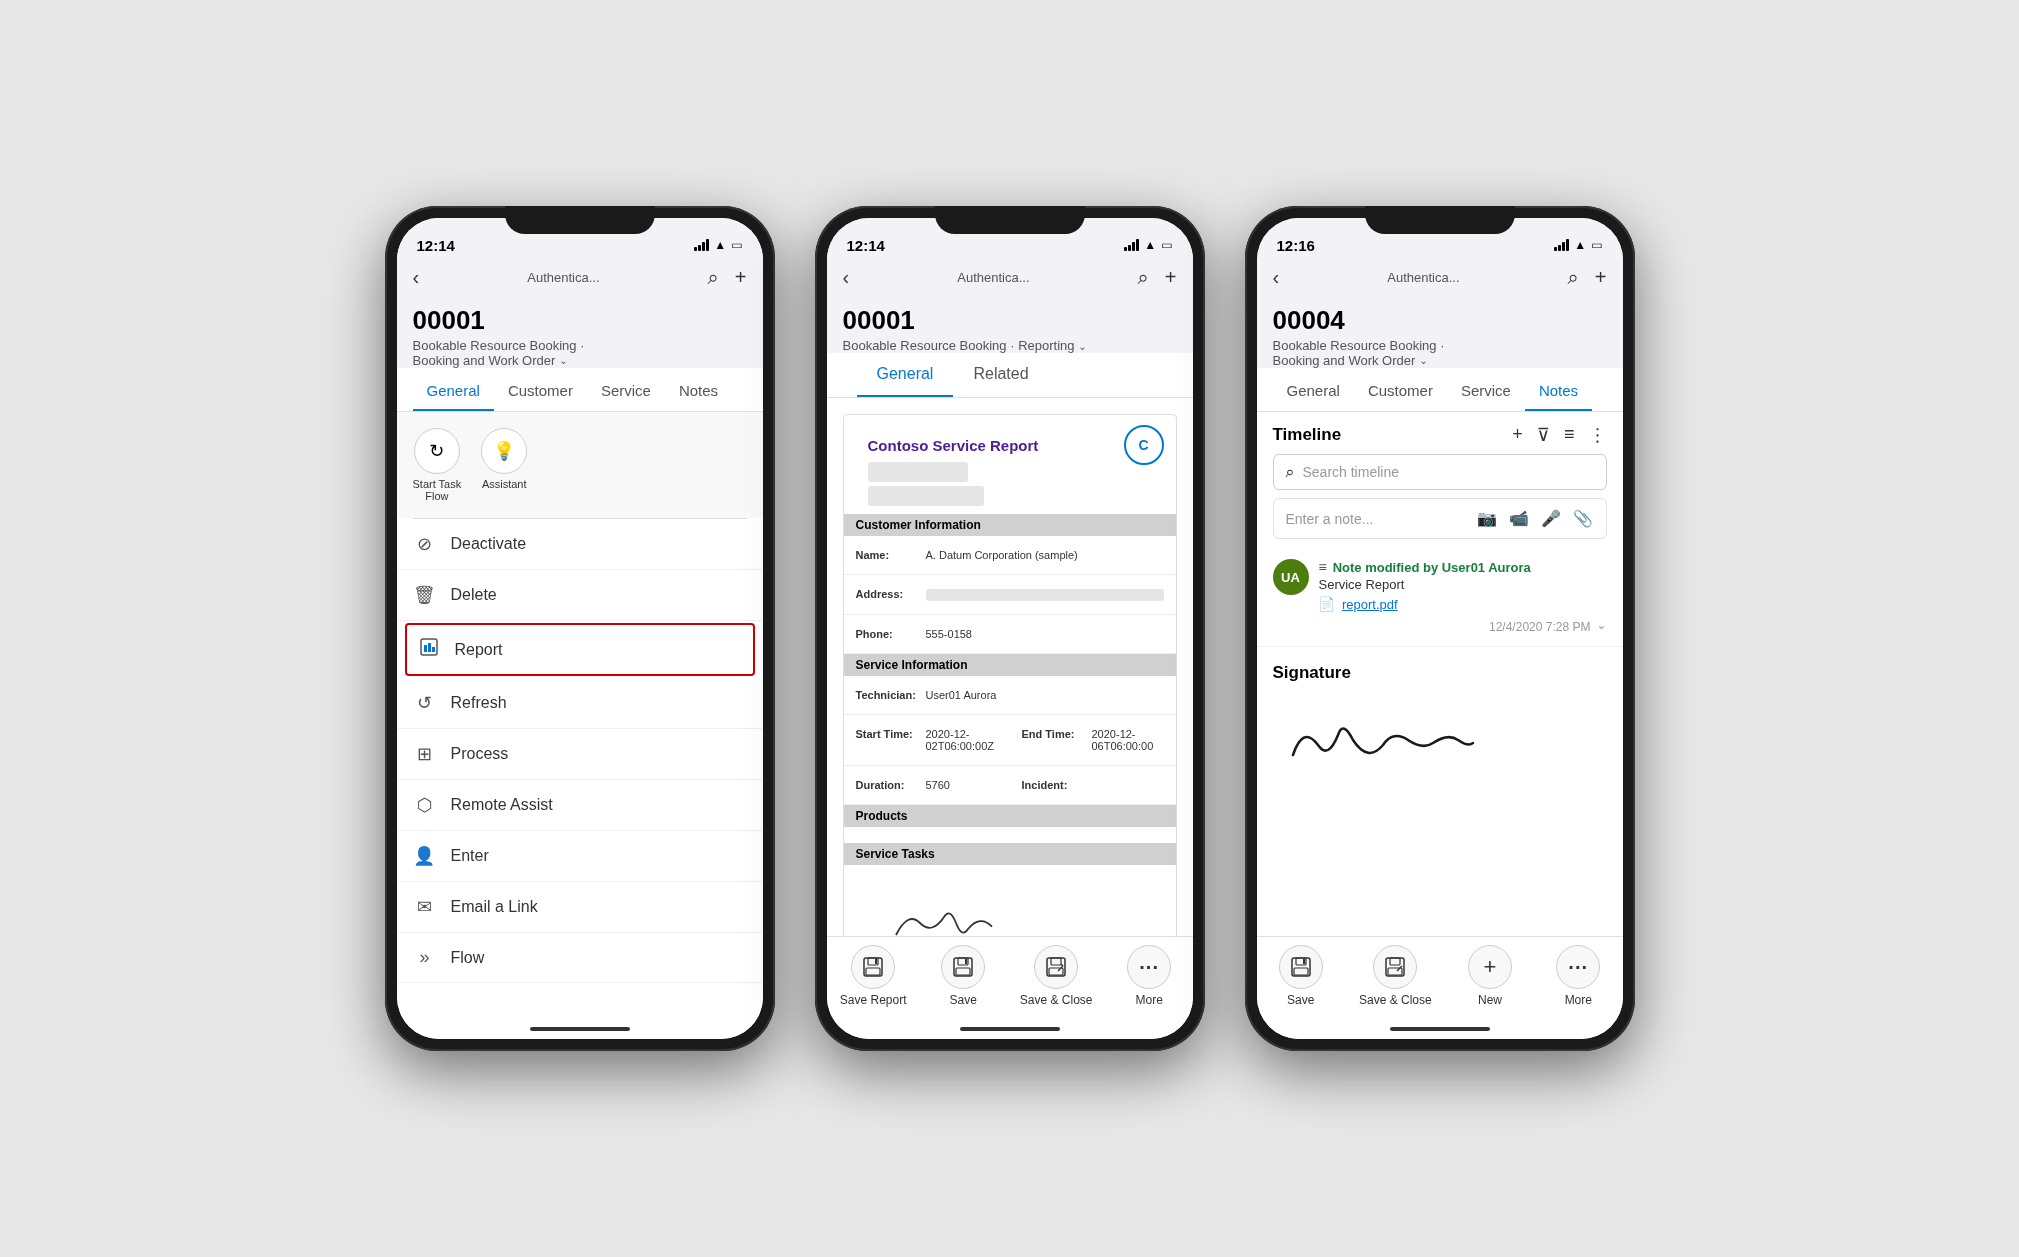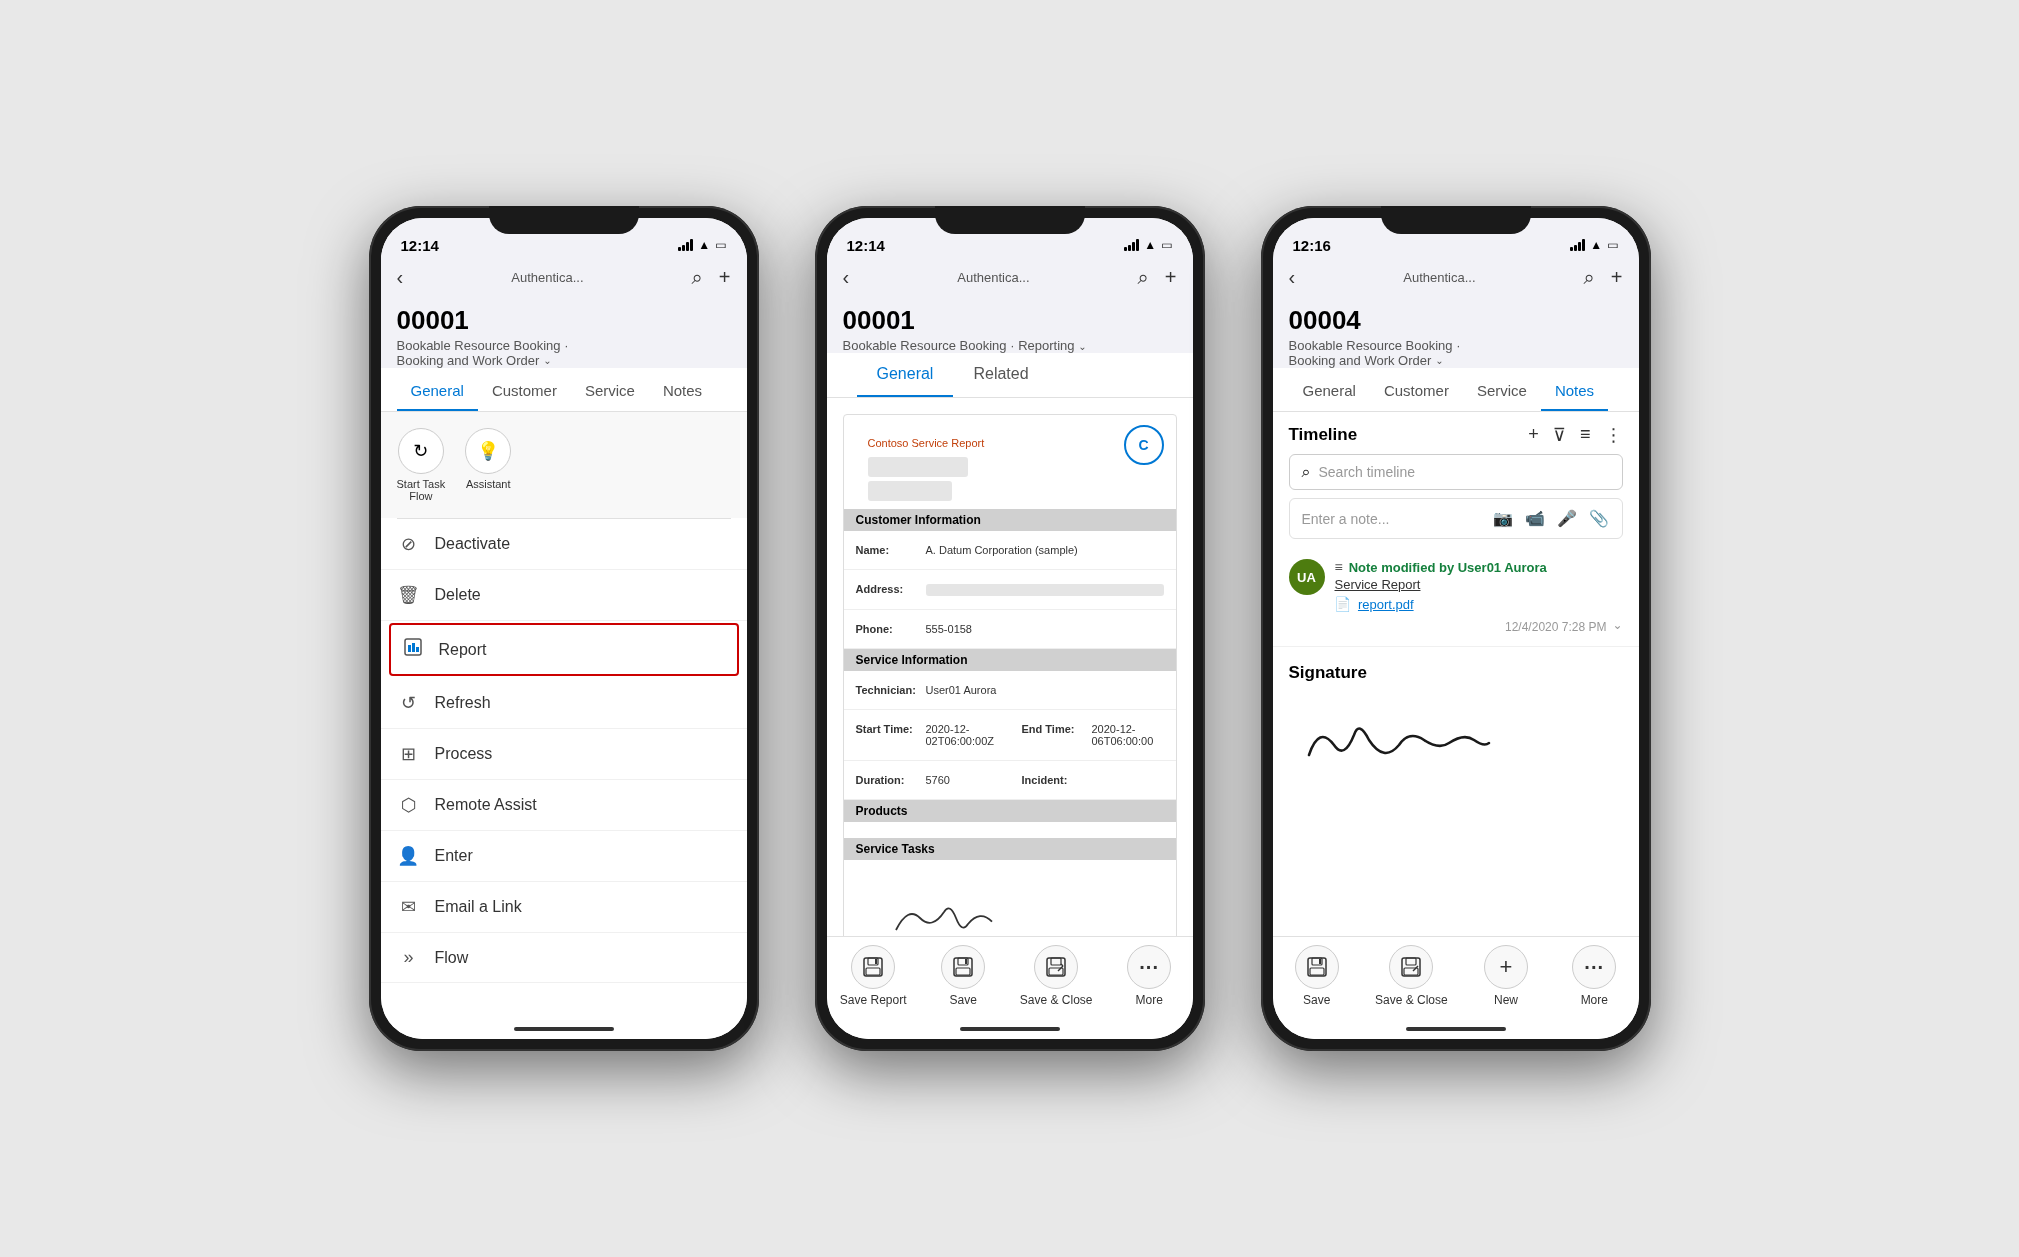--- a/index.html
+++ b/index.html
@@ -7,21 +7,21 @@
       background: #e8e8e8;
       display: flex;
       justify-content: center;
       align-items: center;
       min-height: 100vh;
       font-family: -apple-system, BlinkMacSystemFont, 'Segoe UI', sans-serif;
       padding: 30px 20px;
     }
     .phones-container {
       display: flex;
-      gap: 56px;
+      gap: 40px;
       align-items: center;
     }
 
     
     .phone {
       width: 390px;
       height: 845px;
       background: #1a1a1a;
       border-radius: 52px;
       padding: 12px;
@@ -241,23 +241,23 @@
     .report-container {
       padding: 16px;
       background: #fff;
     }
     .report-card {
       border: 1px solid #ddd;
       border-radius: 4px;
       background: #fff;
     }
     .report-title {
-      font-size: 11px;
-      font-weight: 400;
-      color: #c2410c;
+      font-size: 15px;
+      font-weight: 700;
+      color: #4c1d95;
       padding: 12px 12px 4px 12px;
     }
     .report-blurred {
       height: 20px;
       background: #ccc;
       border-radius: 3px;
       margin: 4px 12px;
       opacity: 0.5;
     }
     .report-blurred.short { width: 60%; }
@@ -437,21 +437,20 @@
       color: #555;
     }
     .note-title {
       font-size: 13px;
       font-weight: 600;
       color: #15803d;
     }
     .note-subtitle {
       font-size: 13px;
       color: #333;
-      text-decoration: underline;
     }
     .note-attachment {
       display: flex;
       align-items: center;
       gap: 6px;
       margin-top: 4px;
     }
     .pdf-icon {
       font-size: 14px;
       color: #d00;

